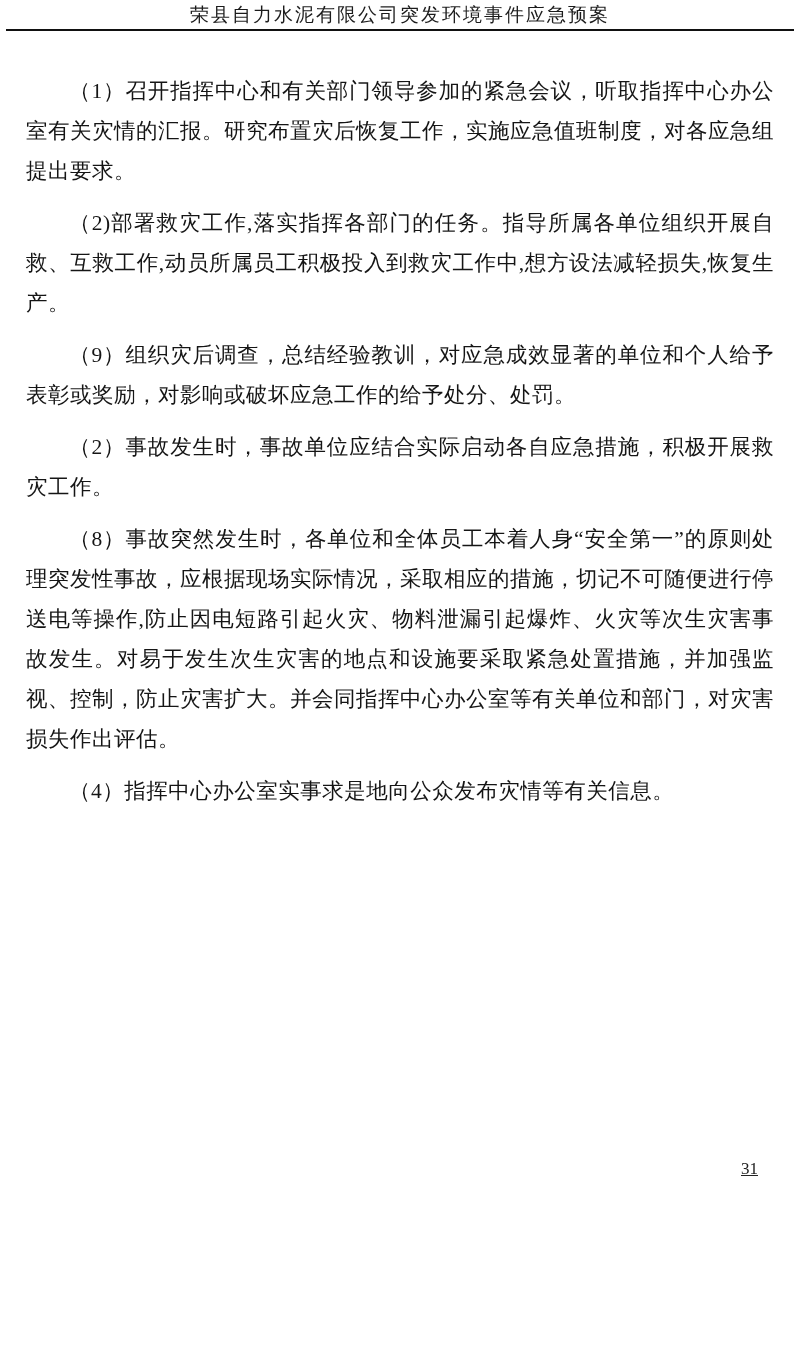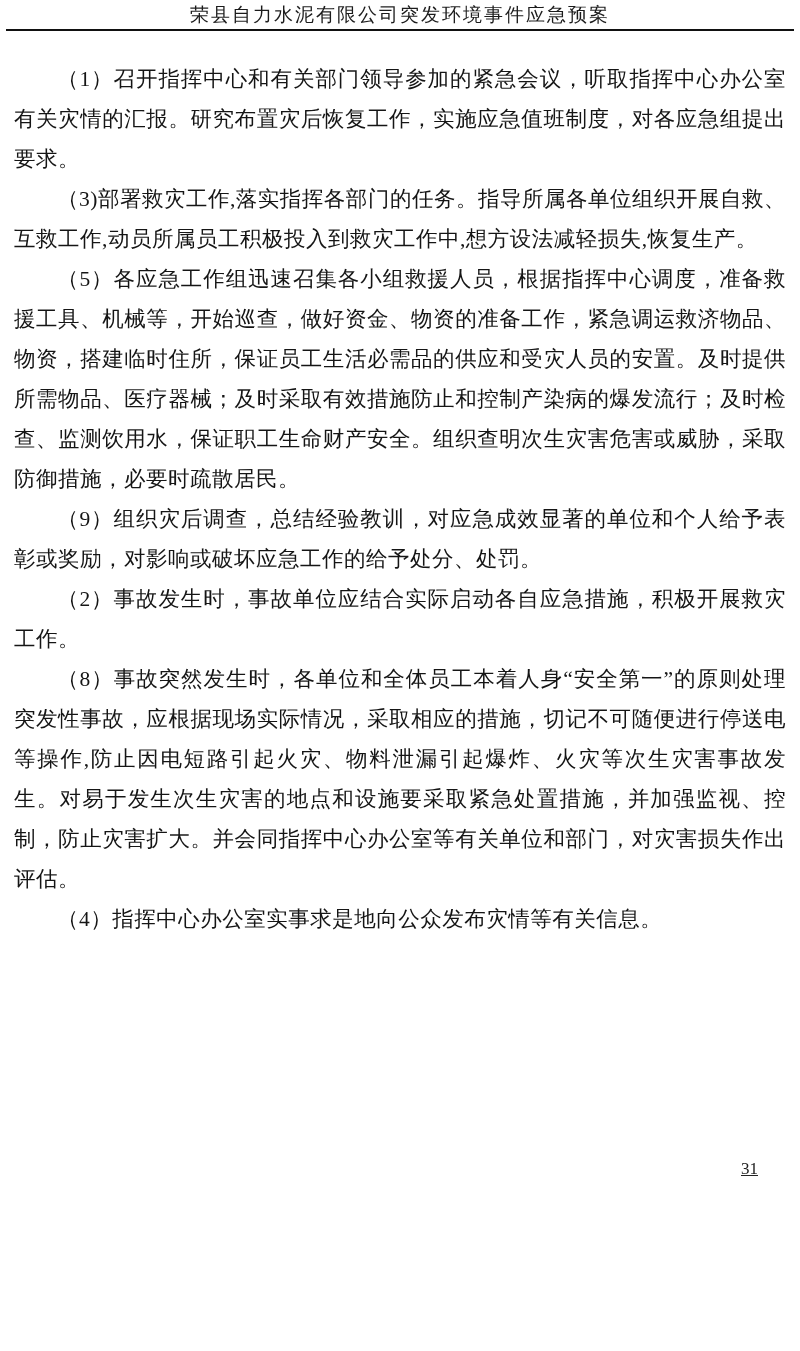--- a/index.html
+++ b/index.html
@@ -30,21 +30,21 @@
   }
   .header-rule {
     margin: 3px 6px 0 6px;
     height: 0;
     border-top: 2px solid #111111;
   }
   .doc-body {
     padding: 28px 14px 0 14px;
   }
   .para {
-    margin: 0;
+    margin: 12px;
     font-size: 21.5px;
     line-height: 40px;
     text-align: justify;
     text-justify: inter-ideograph;
     text-indent: 2em;
     letter-spacing: 0.5px;
     color: #151515;
   }
   .page-footer {
     position: absolute;
@@ -63,22 +63,21 @@
 
 <div class="page">
 
   <header class="page-header">
     <div class="header-title">荣县自力水泥有限公司突发环境事件应急预案</div>
     <div class="header-rule"></div>
   </header>
 
   <main class="doc-body">
     <p class="para">（1）召开指挥中心和有关部门领导参加的紧急会议，听取指挥中心办公室有关灾情的汇报。研究布置灾后恢复工作，实施应急值班制度，对各应急组提出要求。</p>
-    <p class="para">（3)部署救灾工作,落实指挥各部门的任务。指导所属各单位组织开展自救、互救工作,动员所属员工积极投入到救灾工作中,想方设法减轻损失,恢复生产。</p>
-    <p class="para">（5）各应急工作组迅速召集各小组救援人员，根据指挥中心调度，准备救援工具、机械等，开始巡查，做好资金、物资的准备工作，紧急调运救济物品、物资，搭建临时住所，保证员工生活必需品的供应和受灾人员的安置。及时提供所需物品、医疗器械；及时采取有效措施防止和控制产染病的爆发流行；及时检查、监测饮用水，保证职工生命财产安全。组织查明次生灾害危害或威胁，采取防御措施，必要时疏散居民。</p>
+    <p class="para">（2)部署救灾工作,落实指挥各部门的任务。指导所属各单位组织开展自救、互救工作,动员所属员工积极投入到救灾工作中,想方设法减轻损失,恢复生产。</p>
     <p class="para">（9）组织灾后调查，总结经验教训，对应急成效显著的单位和个人给予表彰或奖励，对影响或破坏应急工作的给予处分、处罚。</p>
     <p class="para">（2）事故发生时，事故单位应结合实际启动各自应急措施，积极开展救灾工作。</p>
     <p class="para">（8）事故突然发生时，各单位和全体员工本着人身“安全第一”的原则处理突发性事故，应根据现场实际情况，采取相应的措施，切记不可随便进行停送电等操作,防止因电短路引起火灾、物料泄漏引起爆炸、火灾等次生灾害事故发生。对易于发生次生灾害的地点和设施要采取紧急处置措施，并加强监视、控制，防止灾害扩大。并会同指挥中心办公室等有关单位和部门，对灾害损失作出评估。</p>
     <p class="para">（4）指挥中心办公室实事求是地向公众发布灾情等有关信息。</p>
   </main>
 
   <footer class="page-footer">
     <span class="page-number">31</span>
   </footer>
 

